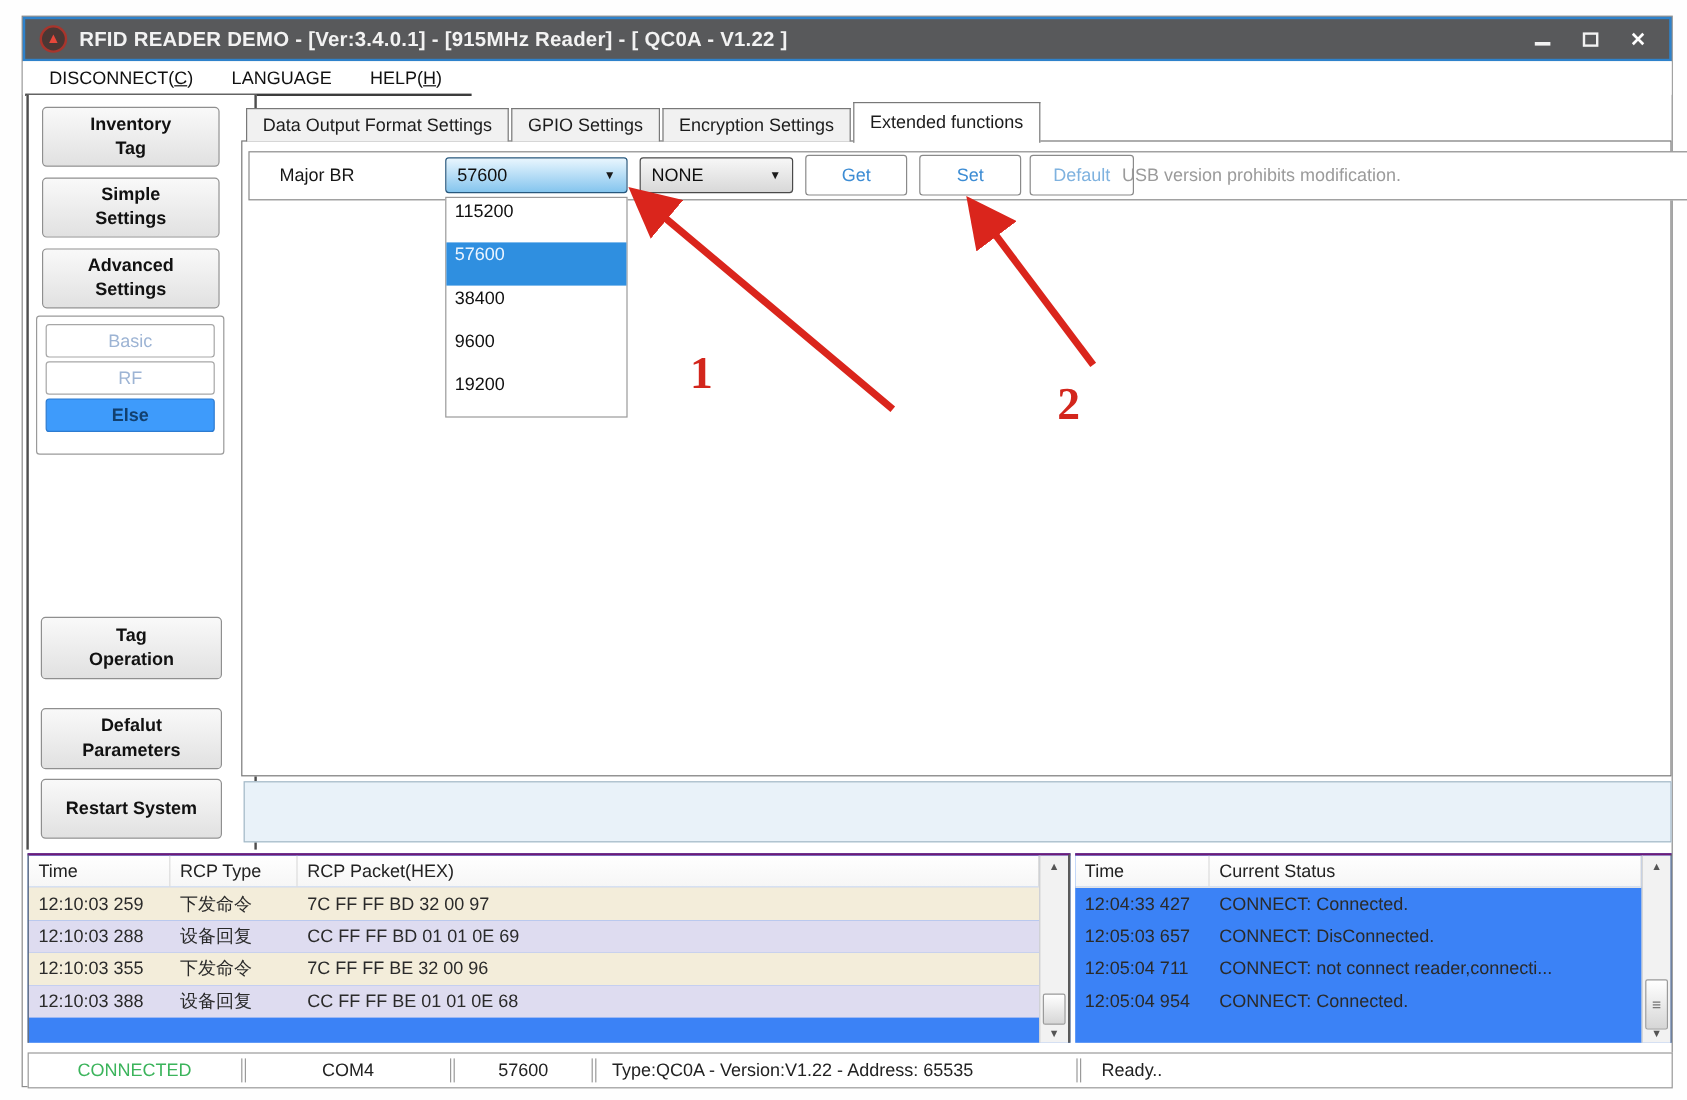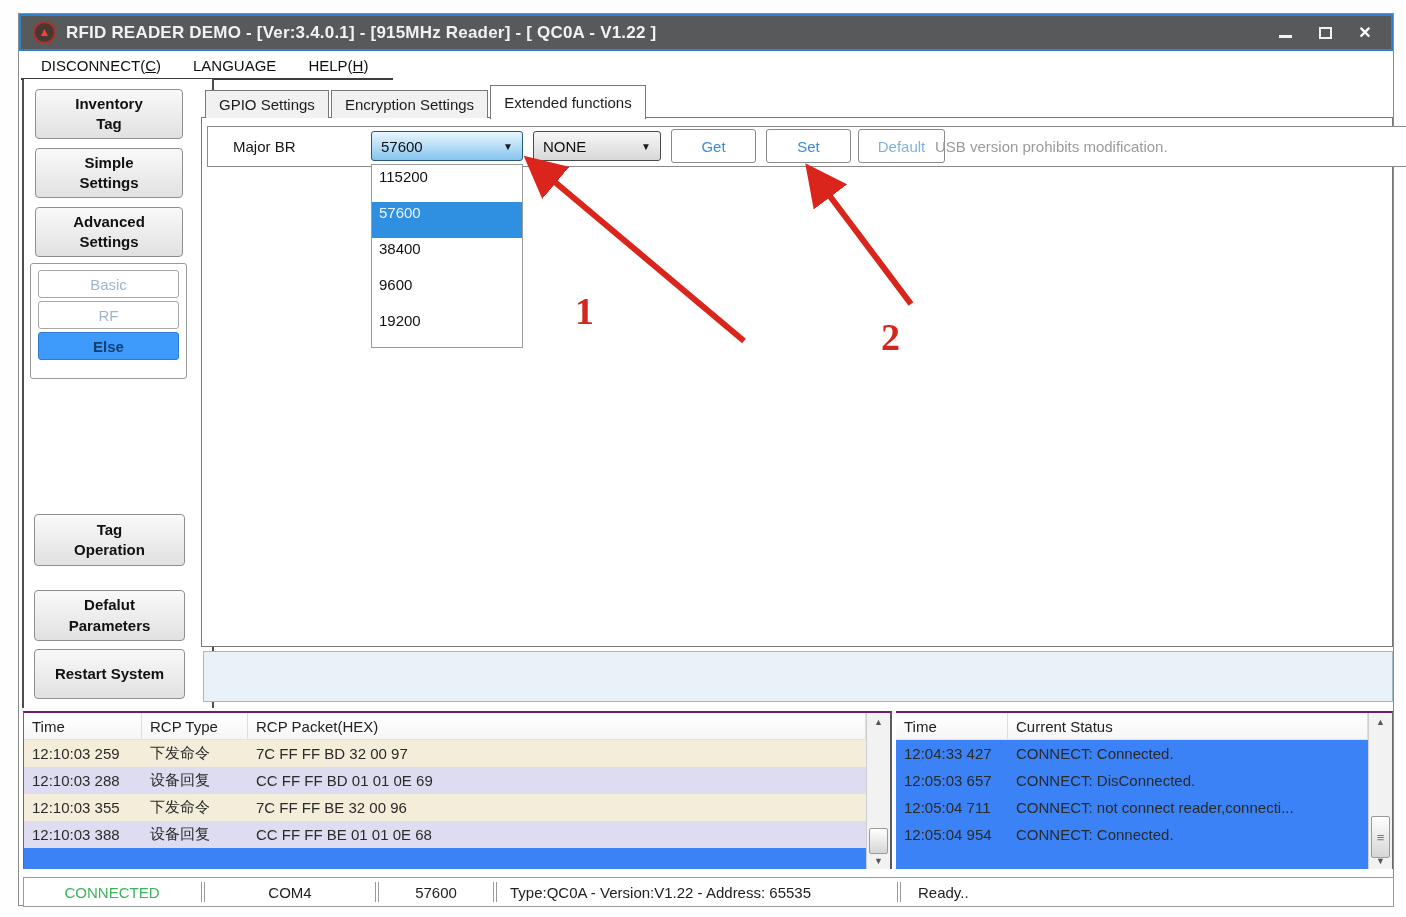--- a/index.html
+++ b/index.html
@@ -163,20 +163,21 @@
       <div id="side-bottom" class="side-col">
           <div class="side-btn">Tag
 Operation</div>
           <div class="side-btn">Defalut
 Parameters</div>
           <div class="side-btn">Restart System</div>
         </div>
     </div>
 
     <div id="tabs">
+        <div class="tab">Data Output Format Settings</div>
         <div class="tab">GPIO Settings</div>
         <div class="tab">Encryption Settings</div>
         <div class="tab active">Extended functions</div>
       </div>
     <div id="tabpage">
       <div id="rowpanel">
         <div id="major-br-label">Major BR</div>
         <div class="combo" id="combo-baud">
           <span>57600</span>
           <span class="caret">▼</span>

